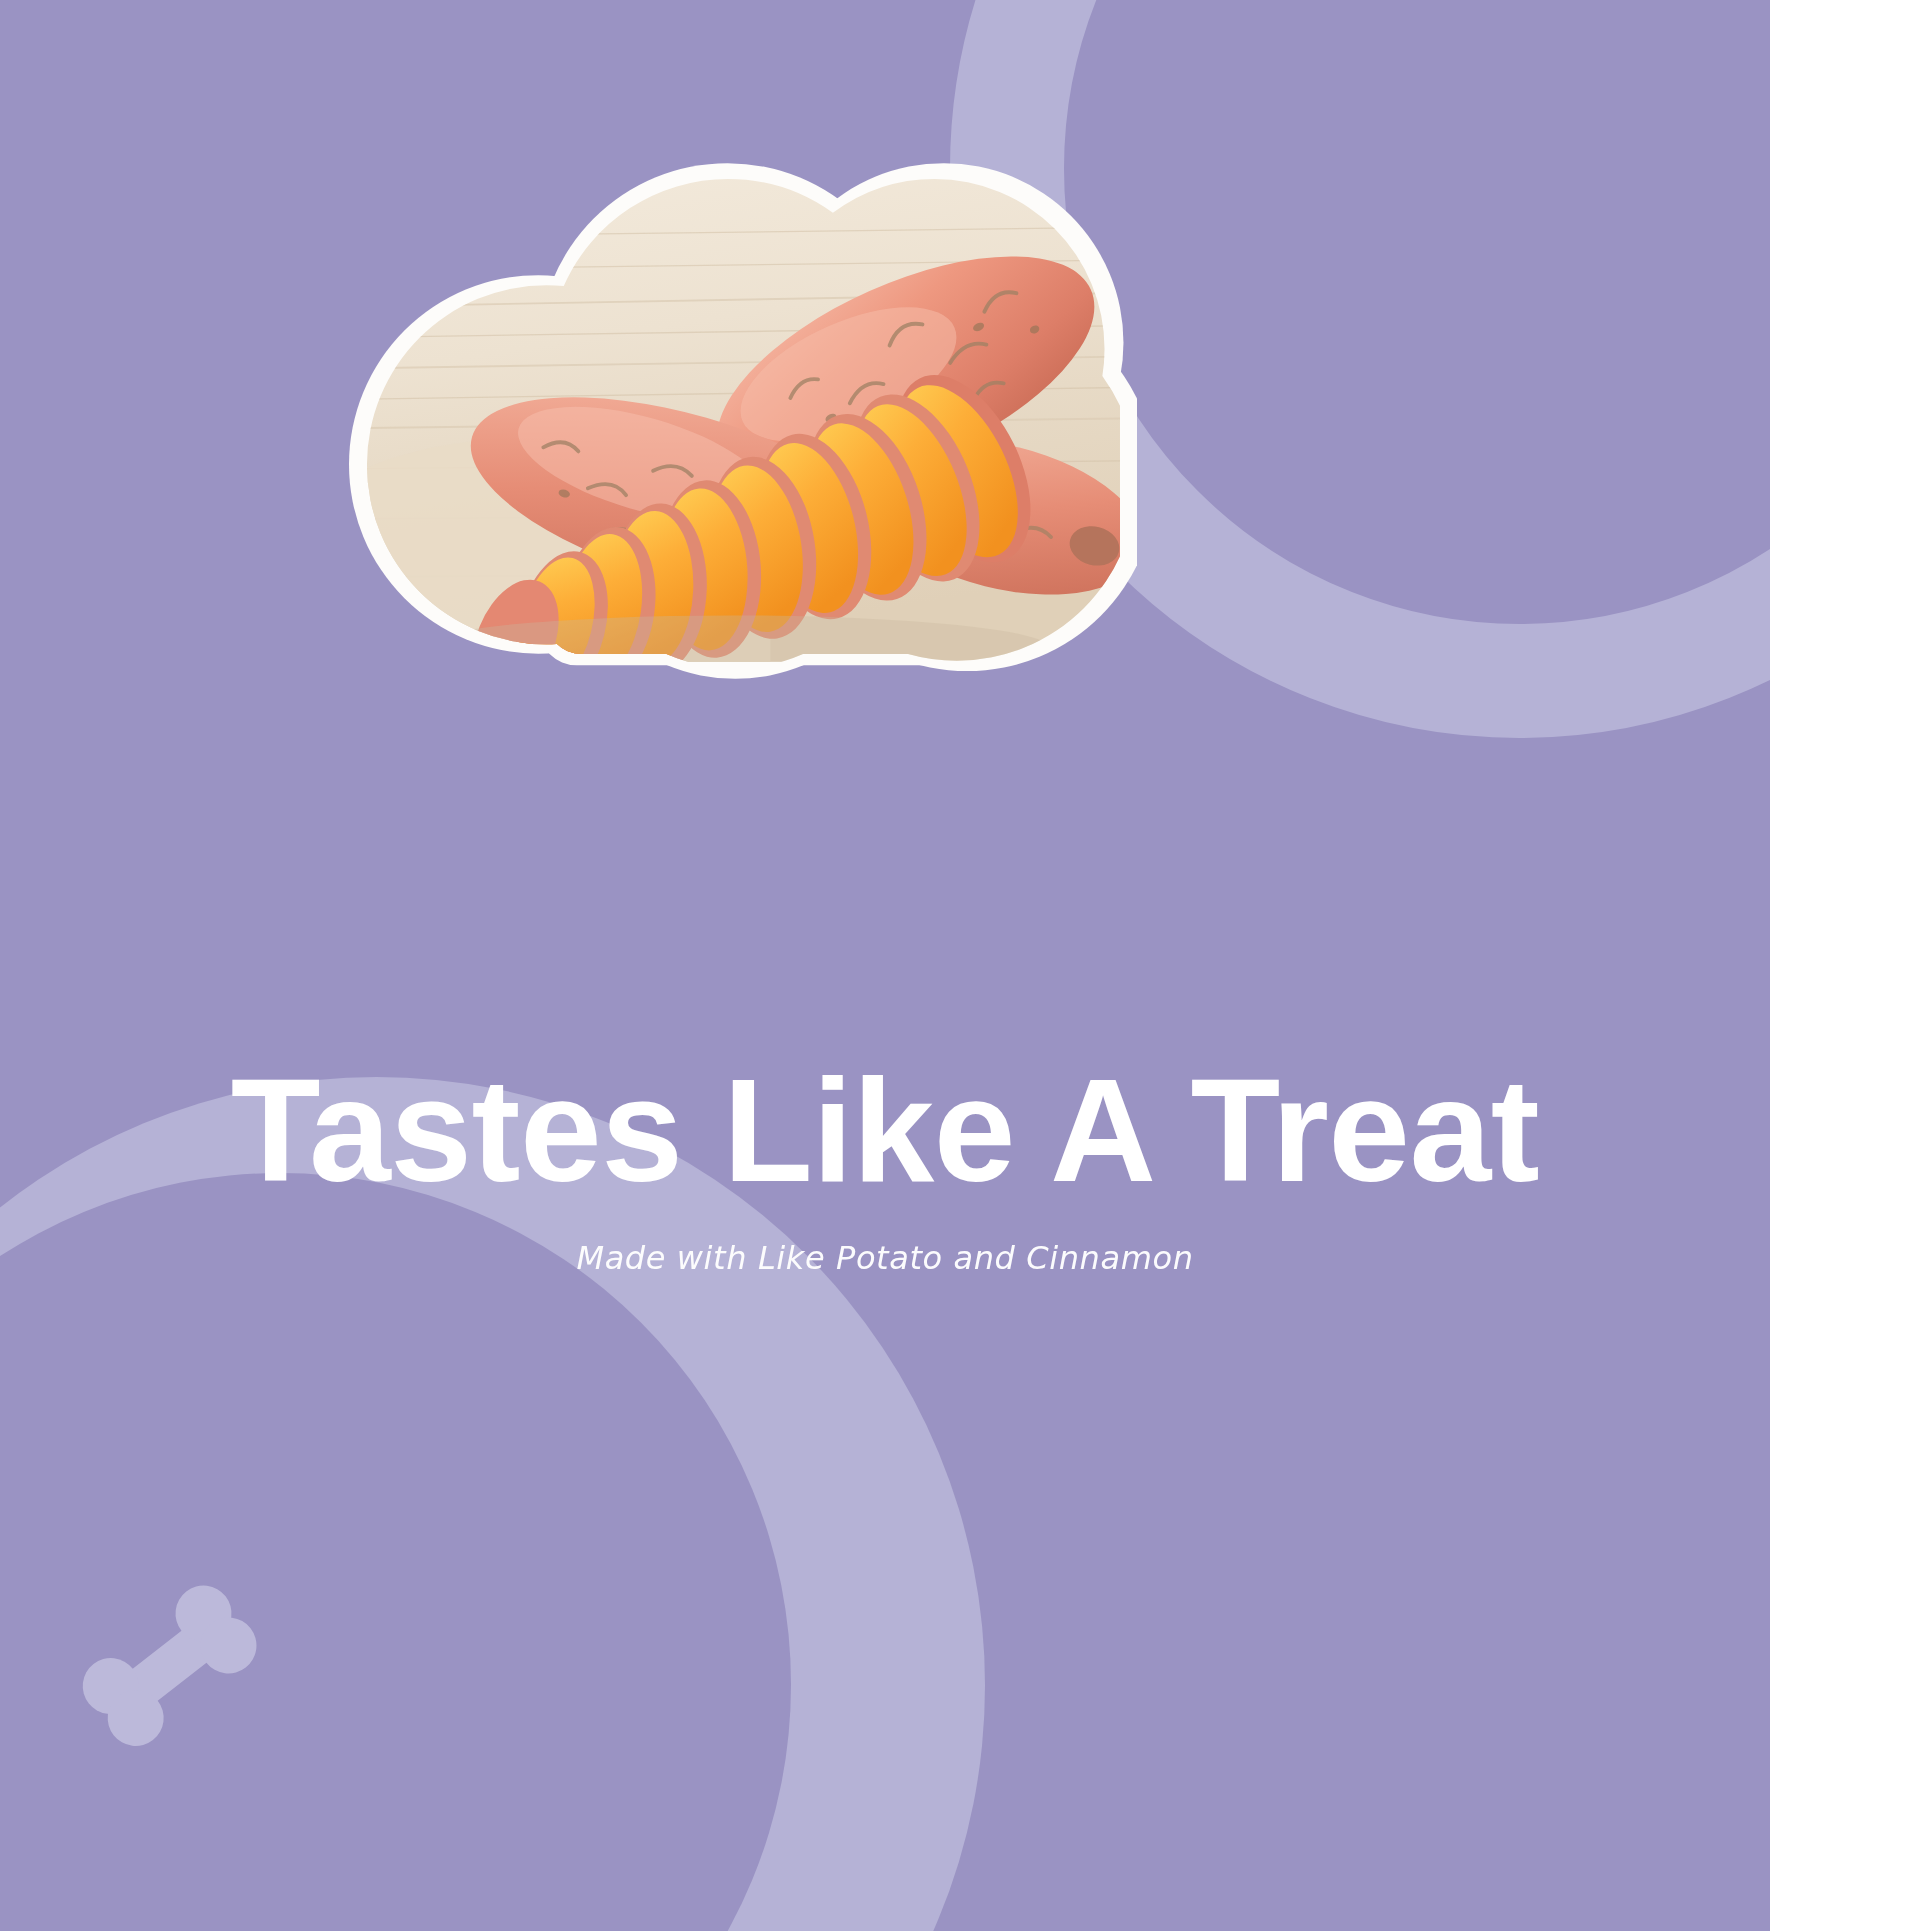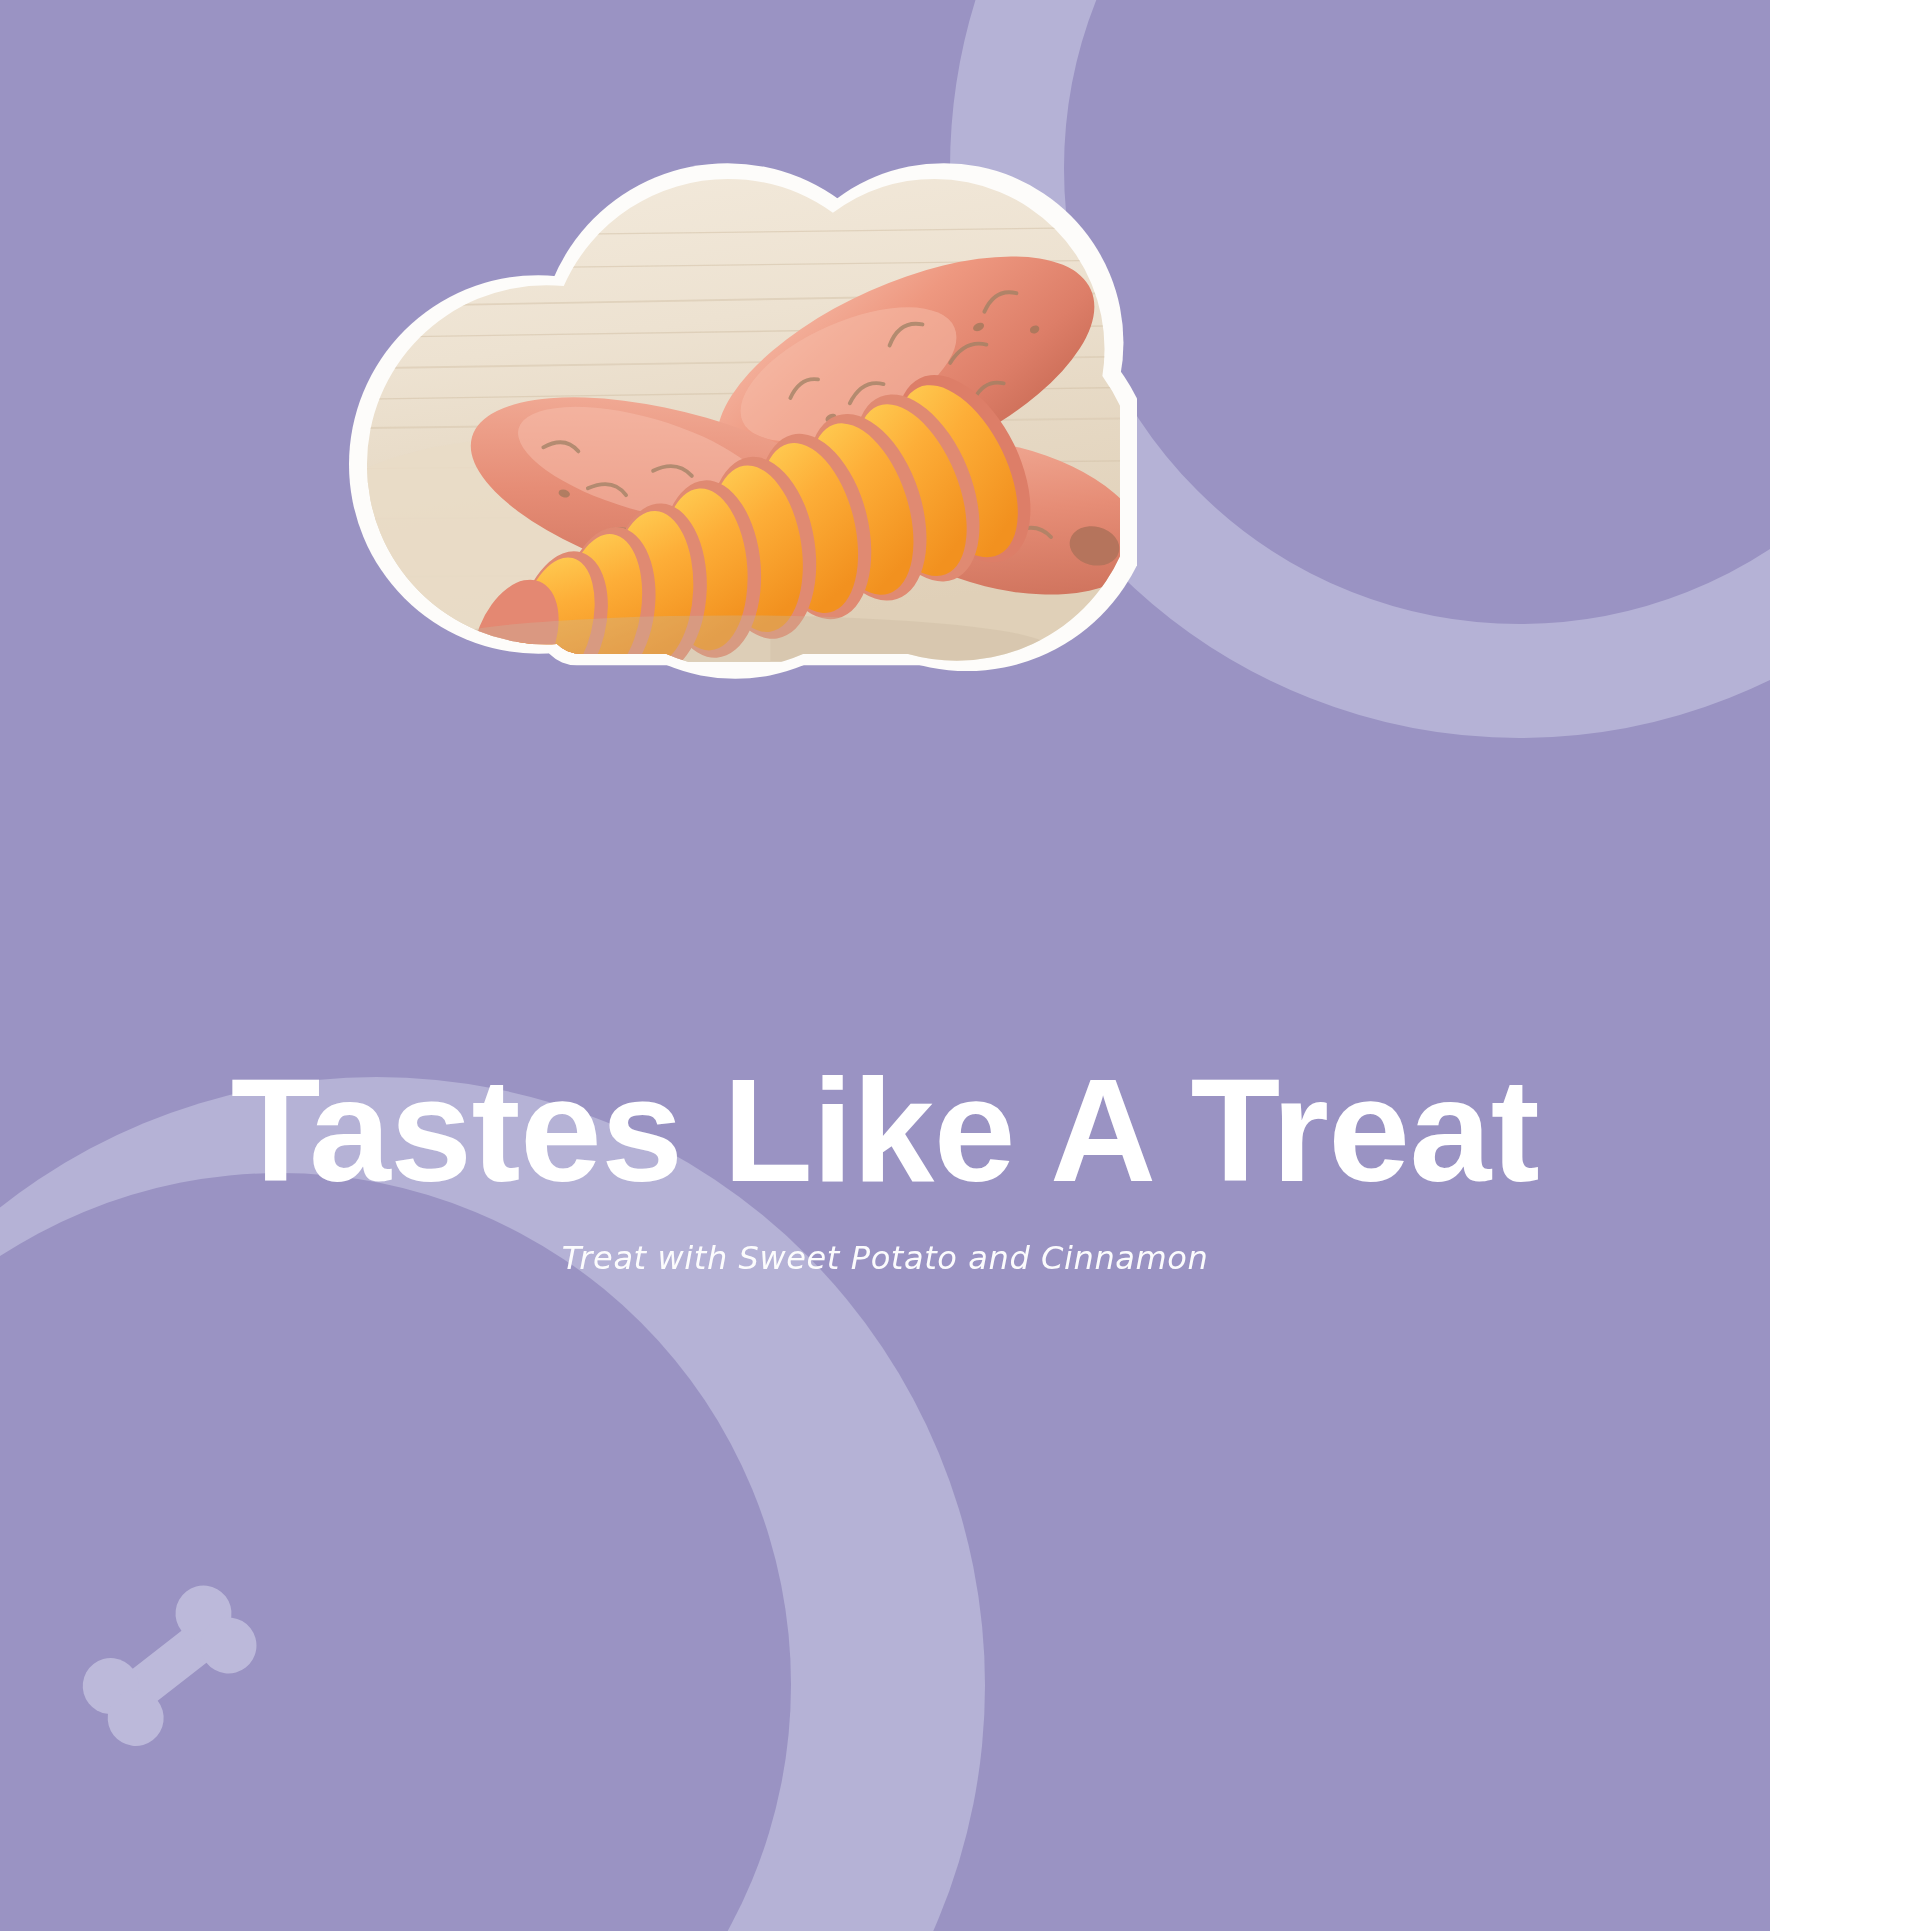--- a/index.html
+++ b/index.html
@@ -311,17 +311,17 @@
           </g>
         </g>
 
         <ellipse cx="380" cy="486" rx="330" ry="34" fill="#C9B89E" opacity="0.35"></ellipse>
       </g>
     </svg>
   </div>
 
   <div class="text-block">
     <h1 class="headline">Tastes Like A Treat</h1>
-    <p class="tagline">Treat with Sweet Potato and Cinnamon</p>
+    <p class="tagline">Made with Like Potato and Cinnamon</p>
   </div>
 
 </div>
 
 
 </body></html>

